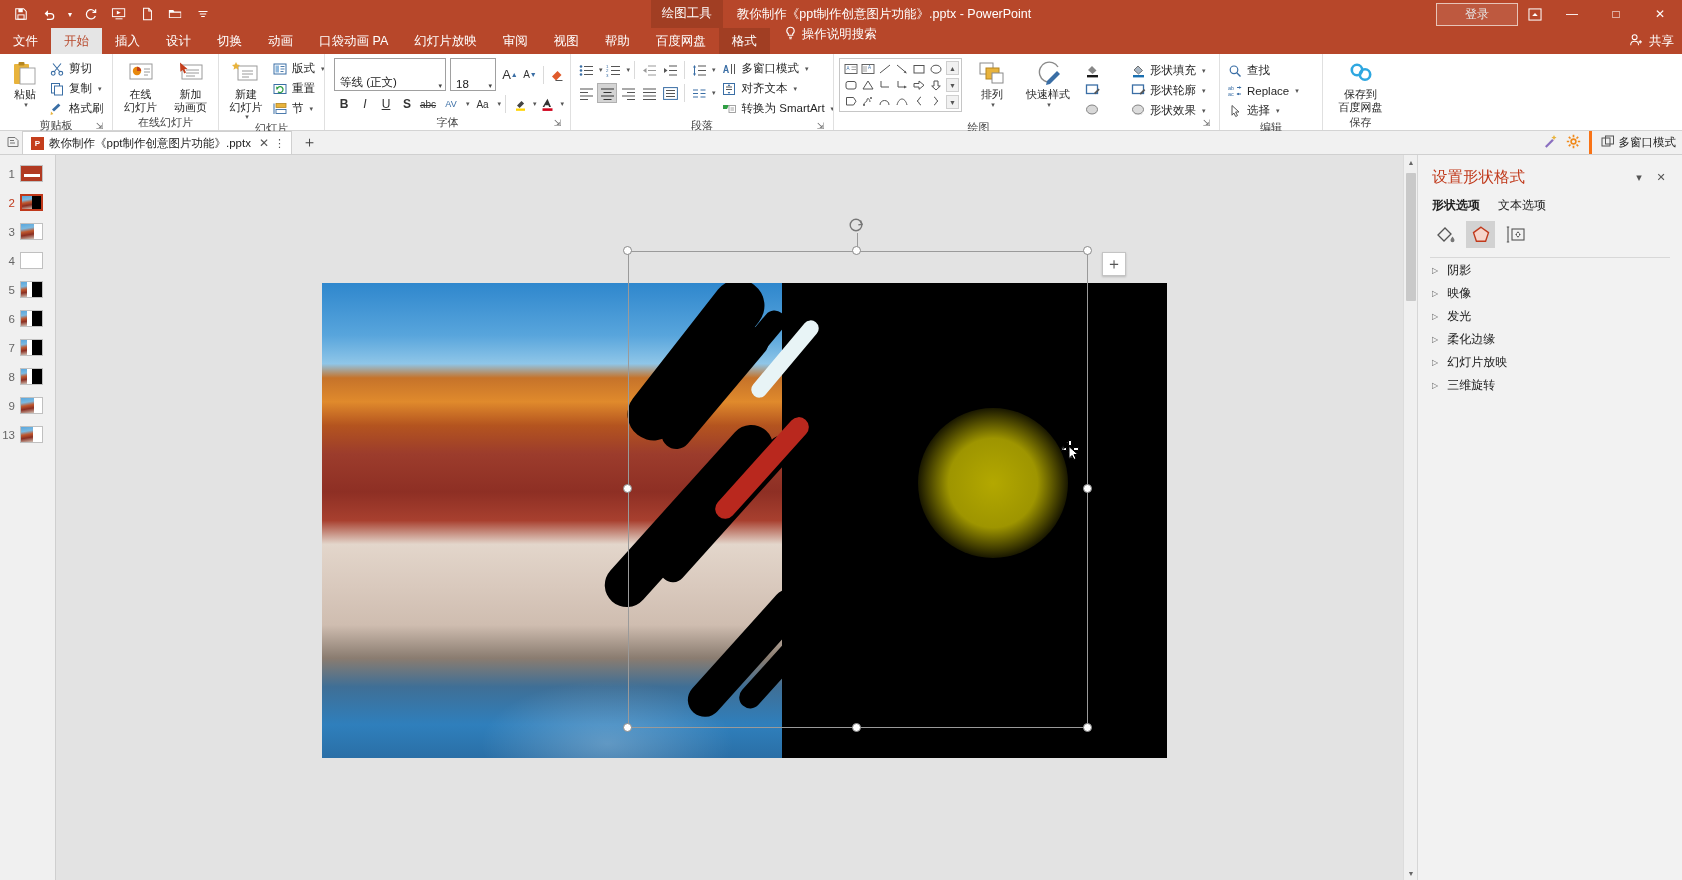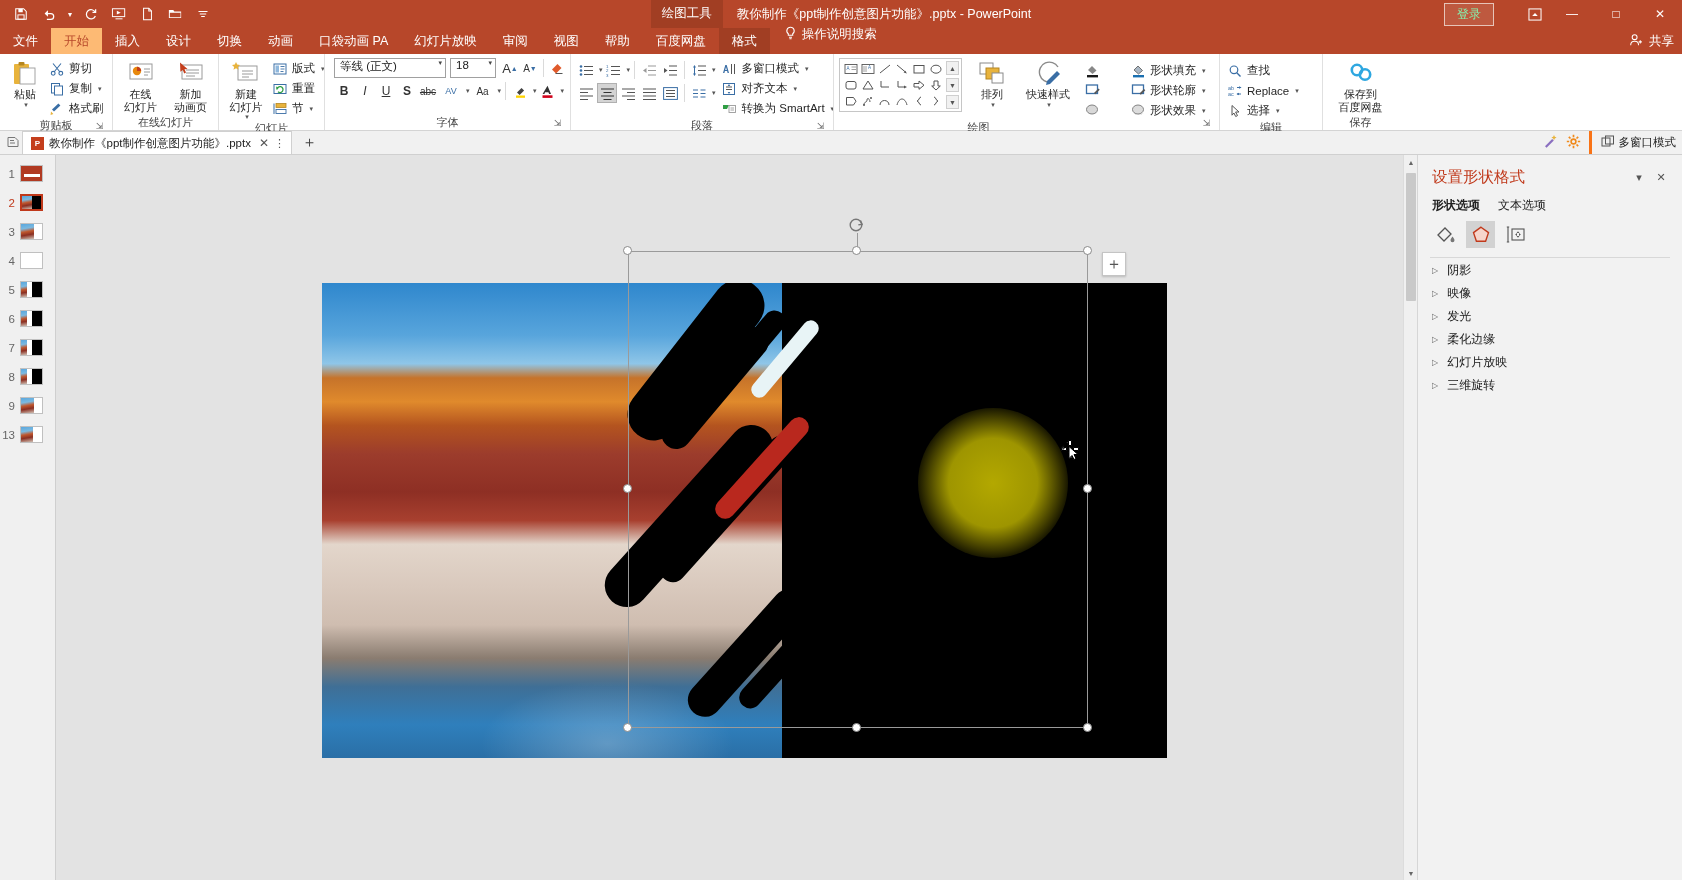--- a/index.html
+++ b/index.html
@@ -32,38 +32,38 @@
     gap: 14px; font-size: 12.5px; pointer-events: none;
   }
   .ctx-tool {
     background: #a13e23; padding: 5px 11px 6px; font-size: 12.5px; color: #fff;
   }
   .title-right {
     position: absolute; right: 0; top: 0; height: 28px;
     display: flex; align-items: center; gap: 0;
   }
   .signin {
-    border: 1px solid #e7c4b8; color: #86efac; font-size: 12px;
-    padding: 2px 12px; margin-right: 26px; background: rgba(255,255,255,0.10);
+    border: 1px solid #e7c4b8; color: #e5e5e5; font-size: 12px;
+    padding: 2px 28px; margin-right: 2px; background: rgba(255,255,255,0.10);
   }
   .ribbon-display, .win-btn {
     width: 30px; height: 28px; display: flex; align-items: center; justify-content: center;
     font-size: 12px; color: #fff;
   }
   .win-btn { width: 44px; }
 
   
   .tabrow {
     position: absolute; left: 0; top: 28px; width: 1682px; height: 26px;
     background: #b7472a; display: flex; align-items: stretch; font-size: 12.5px;
   }
   .tab {
     padding: 0 13px; display: flex; align-items: center; color: #fff; white-space: nowrap;
   }
-  .tab.active { background: #fdba74; color: #b7472a; }
+  .tab.active { background: #e5e5e5; color: #b7472a; }
   .tab.ctxactive { background: #a13e23; color: #ffffff; }
   .tellme { display: flex; align-items: center; gap: 5px; padding: 0 10px 14px 14px; color: #fff; }
   .tab-right {
     position: absolute; right: 8px; top: 0; height: 26px;
     display: flex; align-items: center; gap: 5px; color: #fff; font-size: 12.5px;
   }
 
   
   .ribbon {
     position: absolute; left: 0; top: 54px; width: 1682px; height: 77px;
@@ -97,21 +97,21 @@
   .iconrow { display: flex; align-items: center; gap: 1px; }
   .ibtn {
     width: 20px; height: 20px; display: flex; align-items: center; justify-content: center;
     font-size: 12px; color: #333;
   }
   .ibtn.active { background: #d4d4d4; border: 1px solid #b0b0b0; }
   .sep { width: 1px; height: 18px; background: #dadada; margin: 0 3px; }
 
   
   .fontbox {
-    height: 20px; border: 1px solid #a0a0a0; background: #fff; display: flex; align-items: flex-start;
+    height: 33px; border: 1px solid #a0a0a0; background: #fff; display: flex; align-items: flex-end;
     padding: 0 3px 0 5px; font-size: 11.5px; color: #222;
   }
   .fontbox.name { width: 112px; justify-content: space-between; }
   .fontbox.size { width: 46px; justify-content: space-between; margin-left: 4px; }
   .fb-caret { font-size: 7px; color: #444; }
 
   
   .shapegallery {
     border: 1px solid #c6c6c6; background: #fff; padding: 2px;
     display: flex; align-items: stretch;

